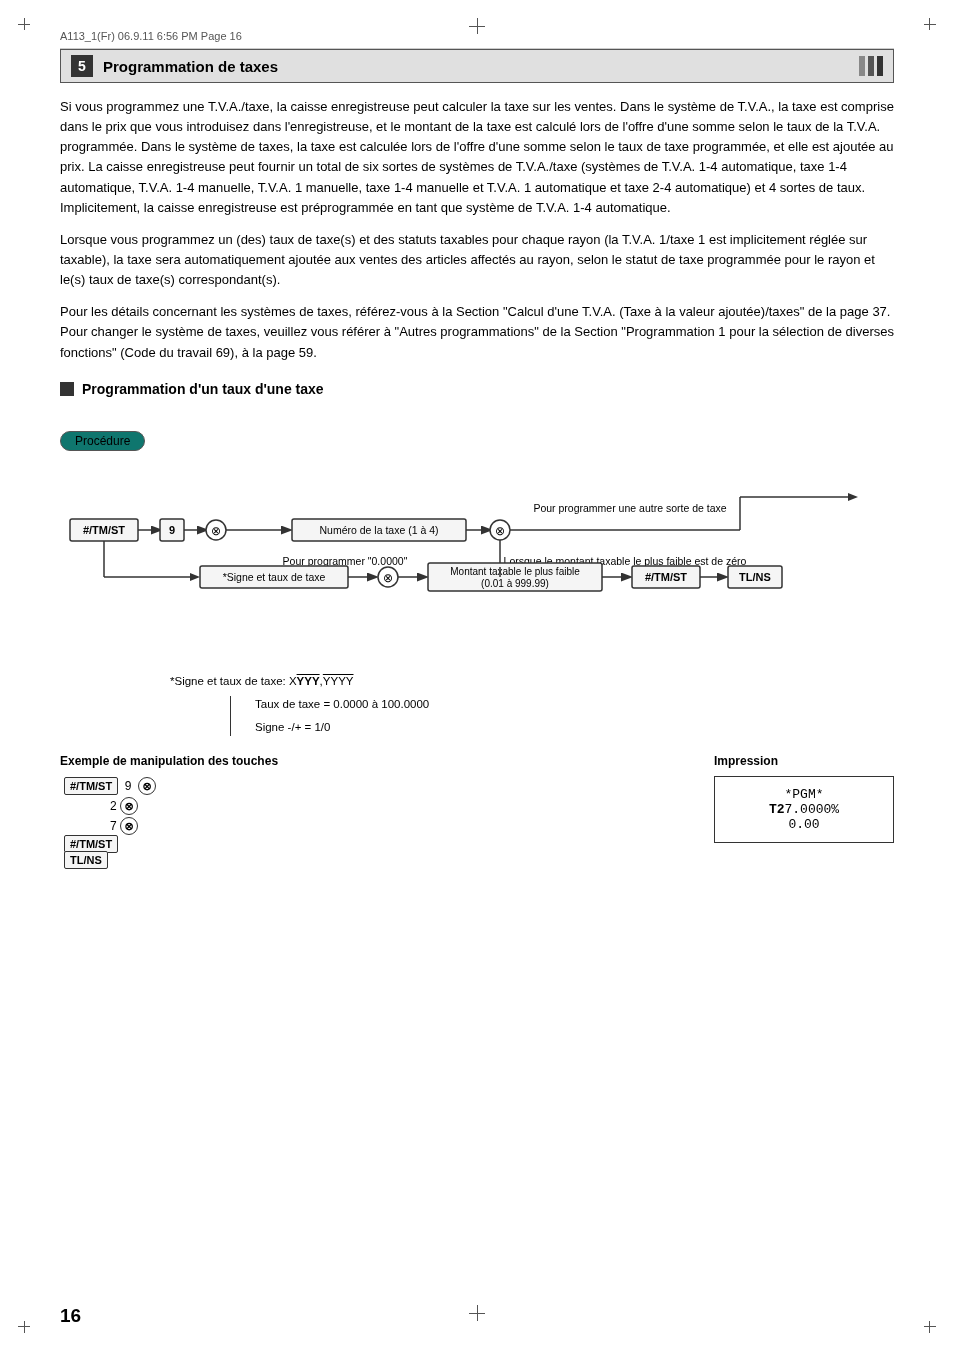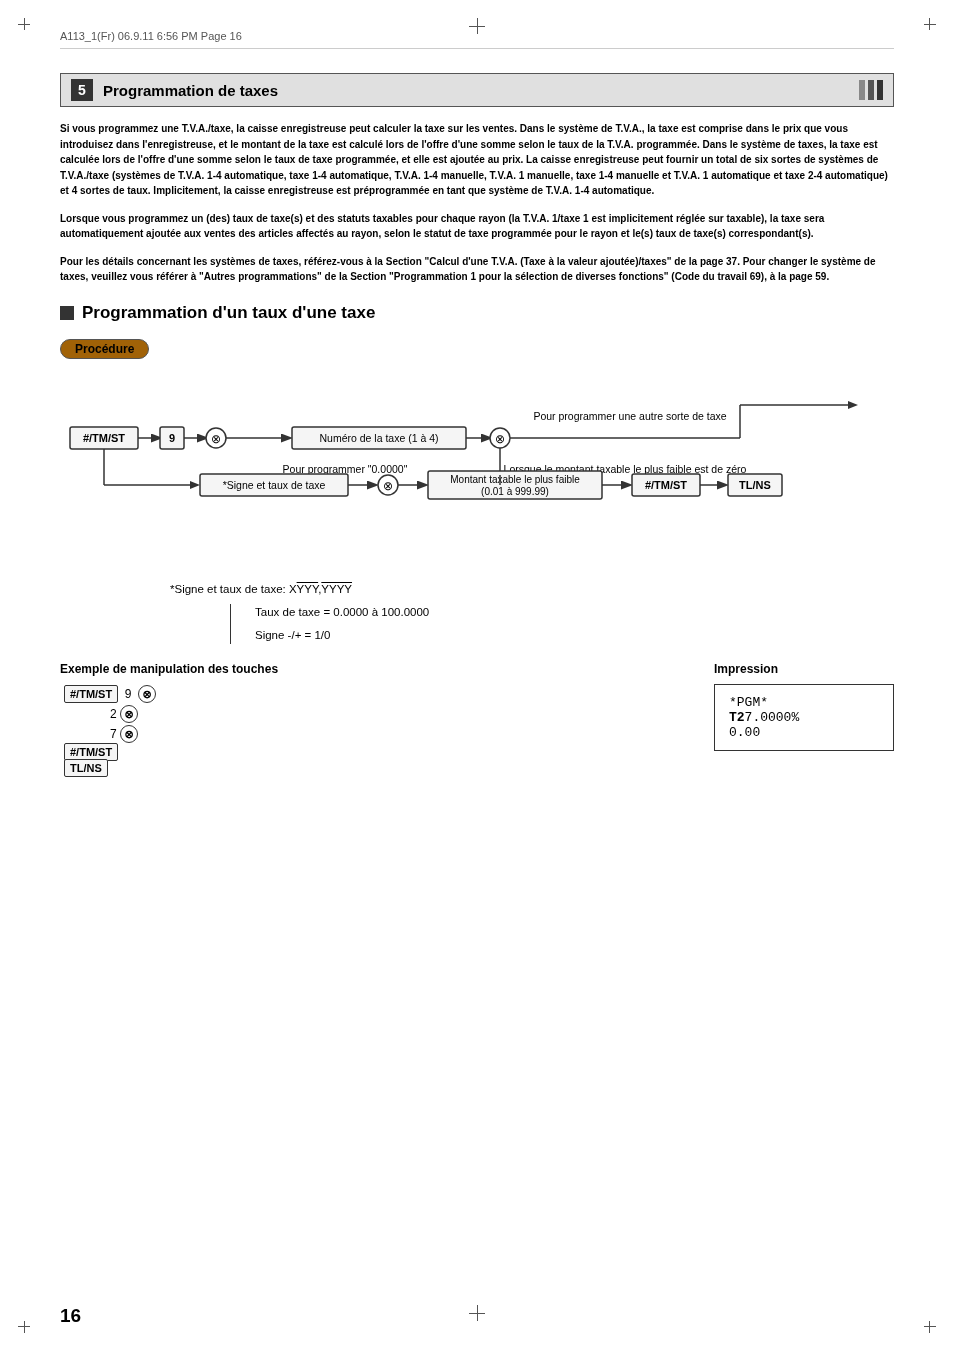--- a/index.html
+++ b/index.html
@@ -15,21 +15,20 @@
       width: 954px;
       min-height: 1351px;
       padding: 30px 60px 40px 60px;
       position: relative;
     }
     
     .header-bar {
       display: flex;
       justify-content: space-between;
       align-items: center;
-      margin-bottom: 24px;
       font-size: 11px;
       color: #555;
       border-bottom: 1px solid #ccc;
       padding-bottom: 6px;
     }
     
     .section-heading {
       display: flex;
       align-items: center;
       background: #e0e0e0;
@@ -59,52 +58,51 @@
     .stripe-icon span {
       display: inline-block;
       width: 6px;
       height: 20px;
       background: #888;
     }
     .stripe-icon span:nth-child(2) { background: #555; }
     .stripe-icon span:nth-child(3) { background: #333; }
     
     .body-text {
-      font-size: 10px;
+      font-size: 13px;
       line-height: 1.55;
       margin-bottom: 12px;
-      font-weight: bold;
     }
     
     .sub-heading {
       display: flex;
       align-items: center;
-      font-size: 17px;
-      font-weight: bold;
-      margin: 18px 0 6px 0;
+      font-size: 14px;
+      font-weight: bold;
+      margin: 18px 0 24px 0;
     }
     .sub-heading::before {
       content: '';
       display: inline-block;
       width: 14px;
       height: 14px;
       background: #333;
       margin-right: 8px;
       flex-shrink: 0;
     }
     
     .procedure-badge {
       display: inline-block;
       border: 1.5px solid #555;
       border-radius: 10px;
       padding: 2px 14px;
       font-size: 12px;
-      font-weight: bold;
+      font-weight: normal;
       margin: 10px 16px 16px 0;
-      background: #a16207;
+      background: #0f766e;
     }
     
     .diagram-area {
       position: relative;
       width: 100%;
       margin-bottom: 18px;
     }
     
     .note-text {
       font-size: 11.5px;
@@ -131,21 +129,21 @@
     .receipt-box {
       border: 1.5px solid #333;
       padding: 10px 14px;
       font-family: 'Courier New', monospace;
       font-size: 13px;
       min-width: 160px;
       background: #fff;
     }
     .receipt-line {
       display: flex;
-      justify-content: flex-start;
+      justify-content: center;
     }
     
     .page-number {
       position: absolute;
       bottom: 24px;
       left: 60px;
       font-size: 19px;
       font-weight: bold;
     }
     
@@ -376,21 +374,21 @@
 
       <defs>
         <marker id="arrowhead" markerWidth="8" markerHeight="6" refX="6" refY="3" orient="auto">
           <polygon points="0 0, 8 3, 0 6" fill="#333"></polygon>
         </marker>
       </defs>
     </svg>
 
     
     <div style="margin-top:8px; margin-left:110px;">
-      <p class="note-text">*Signe et taux de taxe: X<span style="text-decoration:overline;">YYY</span>,<span style="text-decoration:overline;text-align:right;">YYYY</span></p>
+      <p class="note-text">*Signe et taux de taxe: X<span style="text-decoration:overline;font-weight:bold;">YYY</span>,<span style="text-decoration:overline;text-align:right;">YYYY</span></p>
       <div style="margin-left:60px;">
         <div style="border-left:1px solid #333; padding-left:24px; margin-top:2px;">
           <p class="note-text">Taux de taxe = 0.0000 à 100.0000</p>
           <p class="note-text">Signe -/+ = 1/0</p>
         </div>
       </div>
     </div>
   </div>
 
   

